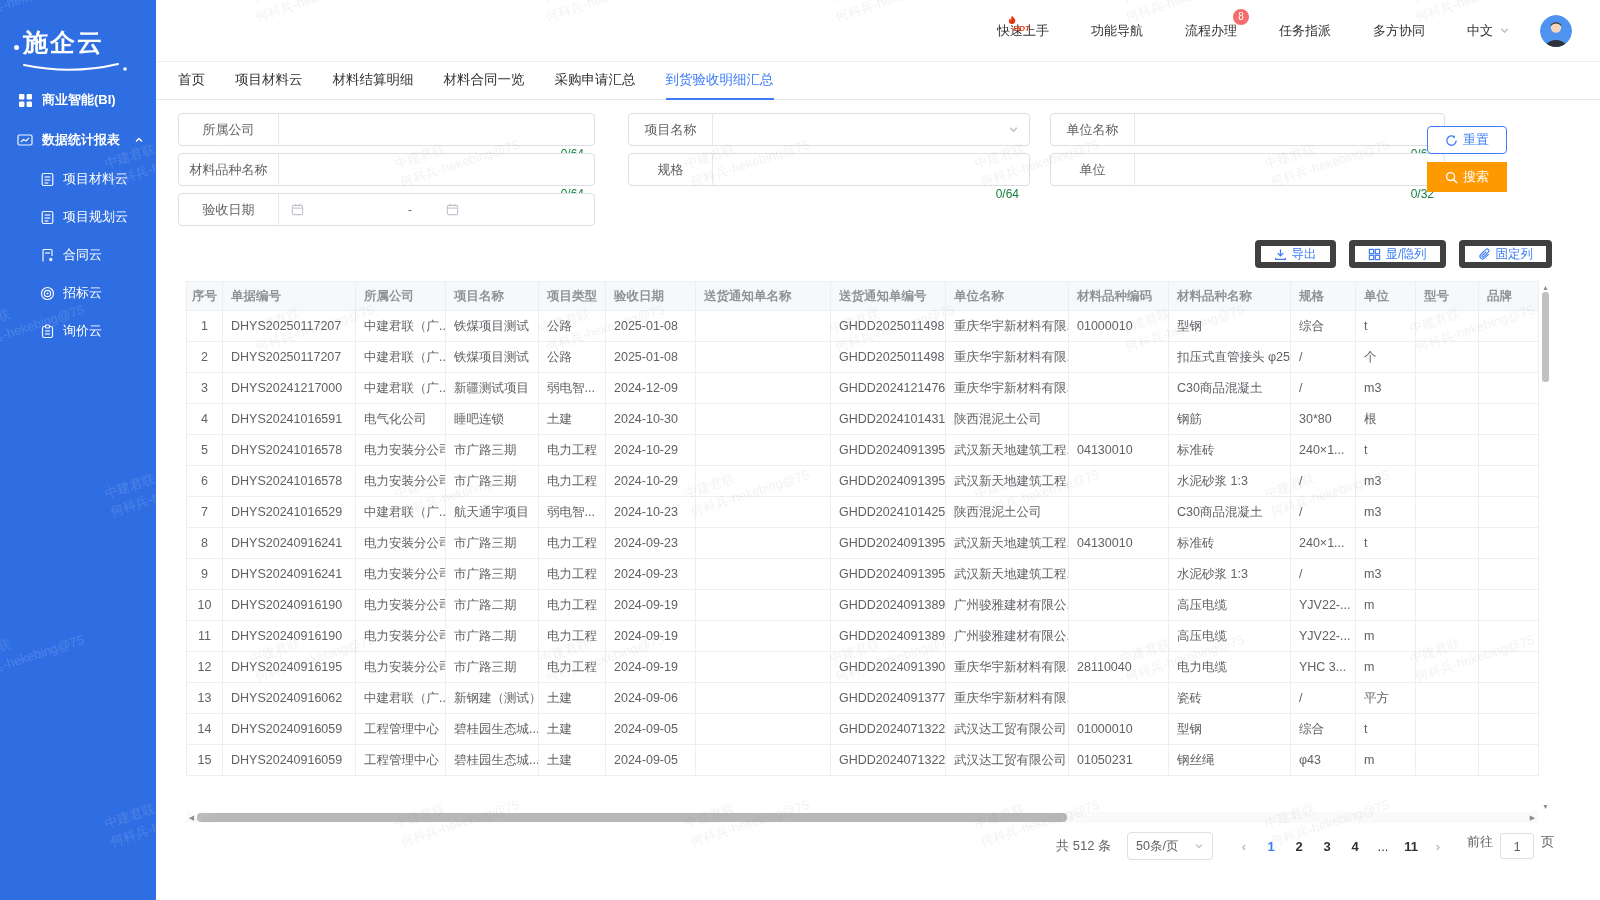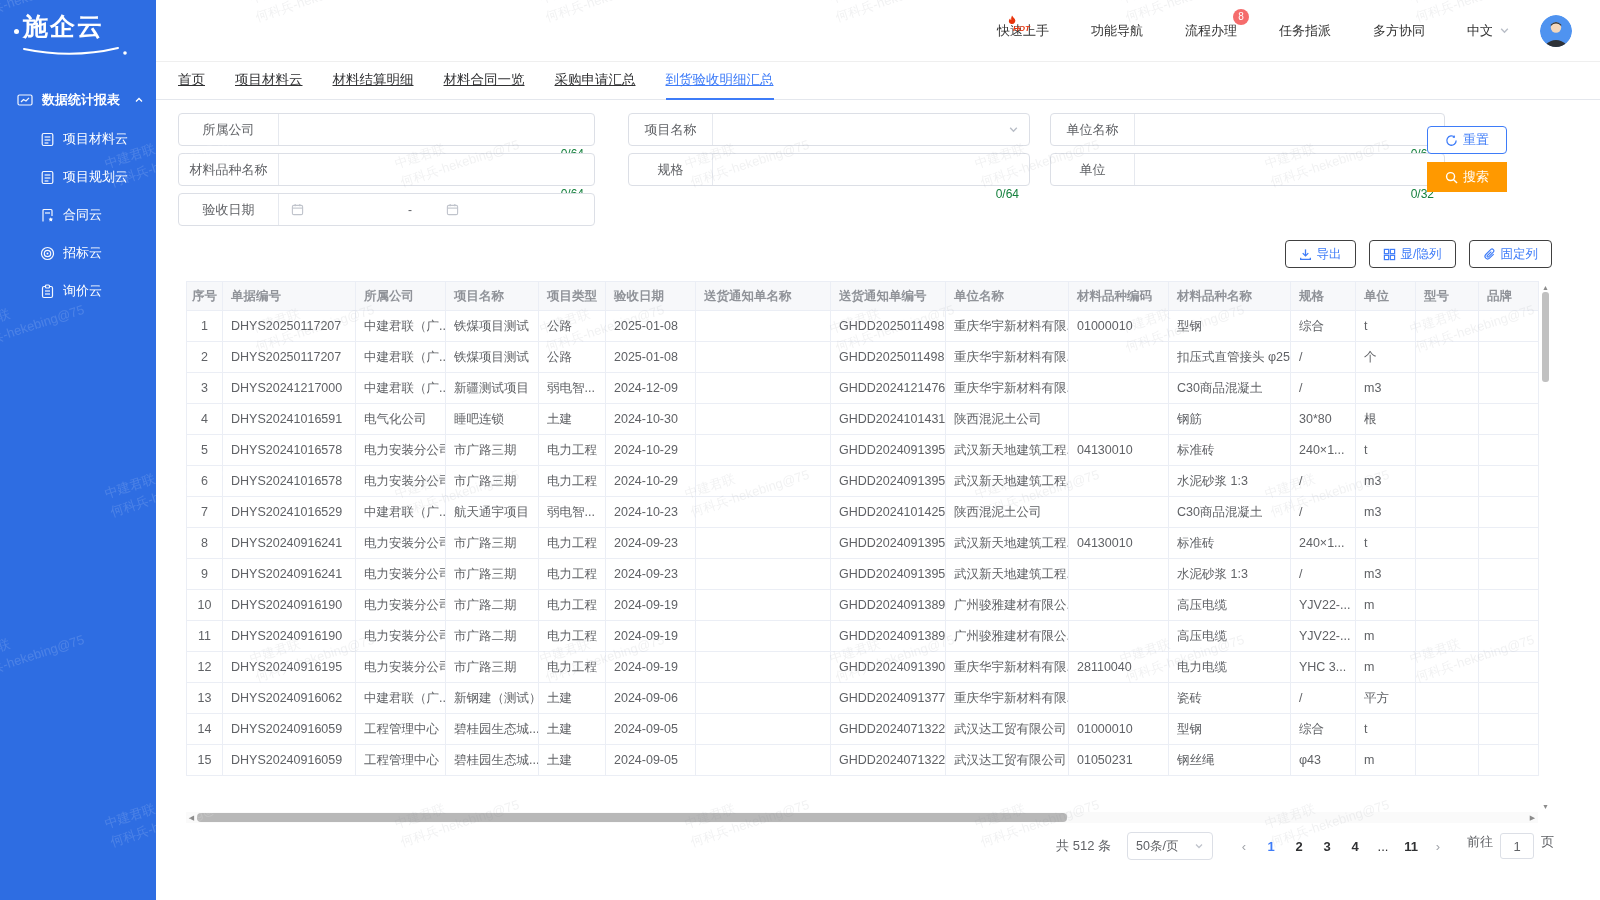--- a/index.html
+++ b/index.html
@@ -2,21 +2,21 @@
 <html><head>
 <meta charset="utf-8">
 <style>
   * { margin:0; padding:0; box-sizing:border-box; }
   html,body { width:1600px; height:900px; overflow:hidden; background:#fff;
     font-family:"Liberation Sans","DejaVu Sans",sans-serif; }
   .app { display:flex; width:1600px; height:900px; position:relative; }
 
   
   .sidebar { width:156px; height:900px; background:#2e6de2; color:#fff; flex:0 0 156px; position:relative; z-index:2; }
-  .logo-wrap { padding:10px 0 0 14px; height:62px; }
+  .logo-wrap { padding:26px 0 0 14px; height:62px; }
   .logo-row { display:flex; align-items:flex-end; }
   .logo-dot { width:5px; height:5px; background:#fff; border-radius:50%; margin:0 4px 9px 0; }
   .logo-text { font-size:25px; font-weight:bold; letter-spacing:2px; }
   .logo-swoosh { margin-left:8px; }
   .side-nav { margin-top:18px; }
   .side-item { display:flex; align-items:center; height:40px; padding:0 12px 0 17px; font-size:13px; cursor:pointer; position:relative; }
   .side-item .s-icon { width:16px; height:16px; margin-right:9px; display:inline-flex; align-items:center; justify-content:center; }
   .side-item .s-label { flex:1; font-weight:bold; }
   .side-sub { }
   .side-sub-item { display:flex; align-items:center; height:38px; padding-left:40px; font-size:13px; cursor:pointer; }
@@ -29,42 +29,42 @@
   .top-nav { display:flex; align-items:center; }
   .top-item { position:relative; margin-left:42px; font-size:13px; color:#333; cursor:pointer; display:flex; align-items:center; }
   .hot-badge { position:absolute; top:-15px; left:10px; color:#e8340c; font-size:8px; font-weight:bold; font-style:italic; display:flex; align-items:center; }
   .num-badge { position:absolute; top:-13px; right:-12px; background:#f56c6c; color:#fff; font-size:10px; min-width:16px; height:16px; border-radius:8px; display:flex; align-items:center; justify-content:center; padding:0 4px; }
   .avatar { width:32px; height:32px; border-radius:50%; margin-left:30px; cursor:pointer; overflow:hidden; flex:0 0 32px; }
 
   .content { flex:1; padding:0 46px 0 22px; position:relative; background:#fff; }
 
   
   .tabbar { display:flex; height:38px; border-bottom:1px solid #e4e7ed; margin:0 -46px 0 -22px; padding-left:22px; }
-  .tab { font-size:13.5px; color:#303133; margin-right:30px; display:flex; align-items:center; cursor:pointer; border-bottom:2px solid transparent; height:38px;text-decoration:underline; }
+  .tab { font-size:13.5px; color:#303133; margin-right:30px; display:flex; align-items:center; cursor:pointer; border-bottom:2px solid transparent; height:38px; }
   .tab.active { color:#3e7cf8; border-bottom-color:#3e7cf8; }
 
   
   .filter-area { position:relative; padding-top:13px; min-height:122px; }
   .f-row { display:flex; margin-bottom:7px; }
   .fgroup { height:33px; border:1px solid #dcdfe6; border-radius:4px; display:flex; align-items:stretch; background:#fff; }
   .flabel { display:flex; align-items:center; justify-content:center; font-size:13px; color:#606266; border-right:1px solid #e6e9ef; padding:0 6px; }
   .finput { flex:1; display:flex; align-items:center; padding:0 10px; cursor:text; }
   .fcounter { margin-left:auto; font-size:12px; color:#15803d;margin-top:48px; }
   .fchev { margin-left:auto; display:flex; }
   .fdate { display:flex; align-items:center; flex:1; padding:0 12px; cursor:pointer; }
   .fdate .cal { display:flex; margin-right:8px; }
   .fdate .dsep { margin:0 34px 0 96px; color:#606266; font-size:12px; }
   .fbtns { position:absolute; right:47px; top:26px; width:80px; }
   .btn-reset { width:80px; height:28px; border:1px solid #3e7cf8; border-radius:4px; background:#fff; color:#3e7cf8; font-size:13px; display:flex; align-items:center; justify-content:center; cursor:pointer; }
   .btn-search { width:80px; height:30px; margin-top:8px; border:none; border-radius:0; background:#ff9900; color:#fff; font-size:13px; display:flex; align-items:center; justify-content:center; cursor:pointer; }
   .btn-reset .b-icon, .btn-search .b-icon { display:flex; margin-right:5px; }
 
   
   .toolbar { display:flex; justify-content:flex-end; margin:14px 2px 0 0; }
-  .tool-btn { height:28px; border:1px solid #404040; border-radius:4px; background:#fff; color:#3e7cf8; font-size:12.5px; display:flex; align-items:center; justify-content:center; padding:0 13px; margin-left:13px; cursor:pointer; }
+  .tool-btn { height:28px; border:6px solid #404040; border-radius:4px; background:#fff; color:#3e7cf8; font-size:12.5px; display:flex; align-items:center; justify-content:center; padding:0 13px; margin-left:13px; cursor:pointer; }
   .tool-btn .b-icon { display:flex; margin-right:5px; }
 
   
   .table-zone { position:relative; margin:13px 0 0 8px; width:1364px; height:542px; }
   table.grid { border-collapse:collapse; table-layout:fixed; width:1352px; }
   table.grid th { background:#f7f8fa; color:#909399; font-size:12.5px; font-weight:bold; text-align:left; height:29px; padding:0 8px; border:1px solid #ebeef5; white-space:nowrap; overflow:hidden; }
   table.grid td { color:#606266; font-size:12.5px; height:31px; padding:0 8px; border:1px solid #ebeef5; white-space:nowrap; overflow:hidden; background:#fff; }
   table.grid th.c, table.grid td.c { text-align:center; padding:0 2px; }
   .vscroll { position:absolute; right:0; top:2px; width:9px; height:528px; }
   .vscroll .arr { width:9px; height:9px; color:#8c8c8c; font-size:7px; line-height:9px; text-align:center; cursor:pointer; }
@@ -101,20 +101,31 @@
       <div class="logo-row">
         <span class="logo-dot"></span>
         <span class="logo-text">施企云</span>
       </div>
       <svg class="logo-swoosh" width="110" height="12" viewBox="0 0 110 12">
         <path d="M2 4 Q 50 14 96 3" stroke="#fff" stroke-width="2" fill="none" stroke-linecap="round"></path>
         <circle cx="103" cy="8" r="1.8" fill="#fff"></circle>
       </svg>
     </div>
     <nav class="side-nav" id="side-nav">
+        <div class="side-item">
+          <span class="s-icon">
+            <svg width="15" height="15" viewBox="0 0 15 15">
+              <rect x="1" y="1" width="5.4" height="5.4" rx="1" fill="#fff"></rect>
+              <rect x="8.6" y="1" width="5.4" height="5.4" rx="1" fill="#fff"></rect>
+              <rect x="1" y="8.6" width="5.4" height="5.4" rx="1" fill="#fff"></rect>
+              <rect x="8.6" y="8.6" width="5.4" height="5.4" rx="1" fill="#fff"></rect>
+            </svg>
+          </span>
+          <span class="s-label">商业智能(BI)</span>
+        </div>
         <div class="side-item">
           <span class="s-icon">
             <svg width="16" height="15" viewBox="0 0 16 15">
               <rect x="1" y="2" width="14" height="10" rx="1.5" stroke="rgba(255,255,255,.95)" stroke-width="1.2" fill="none"></rect>
               <path d="M4 9 L6.5 6.5 L9 8 L12 4.8" stroke="rgba(255,255,255,.95)" stroke-width="1.2" fill="none"></path>
             </svg>
           </span>
           <span class="s-label">数据统计报表</span>
           <span class="chev">
             <svg width="10" height="10" viewBox="0 0 10 10">

